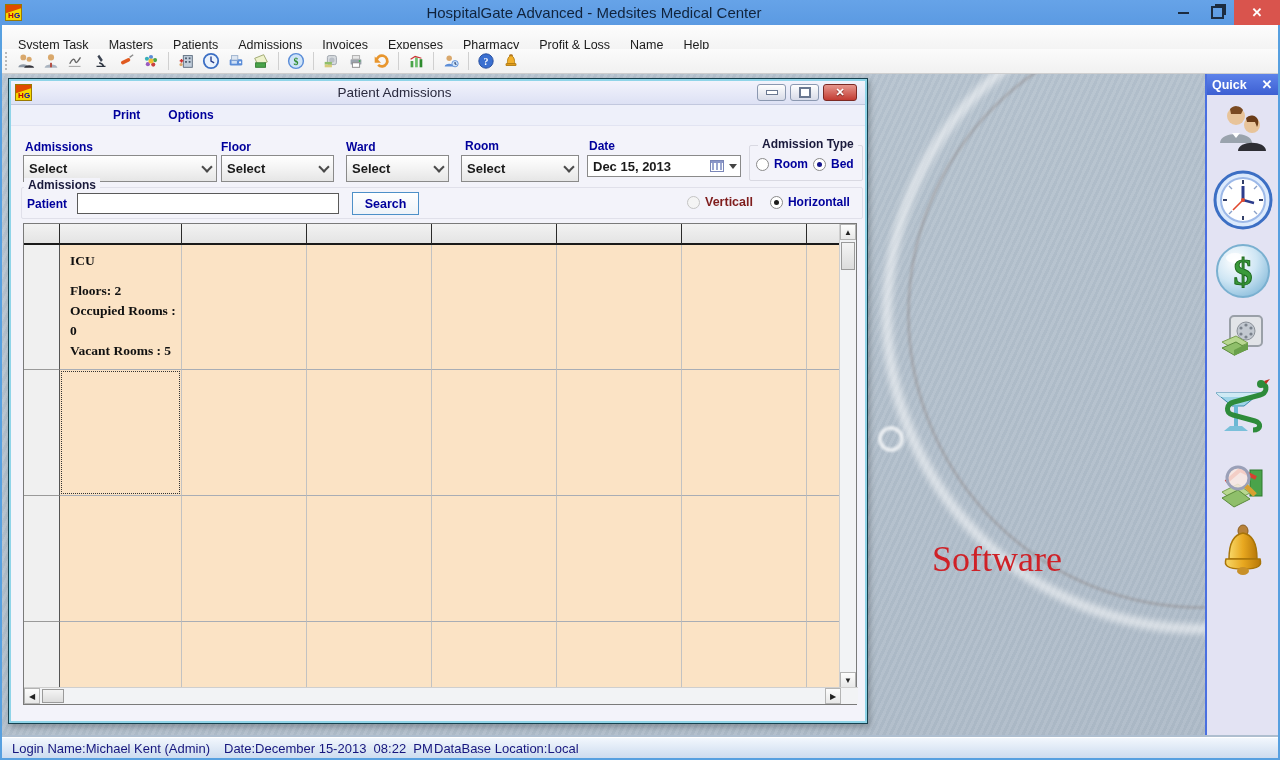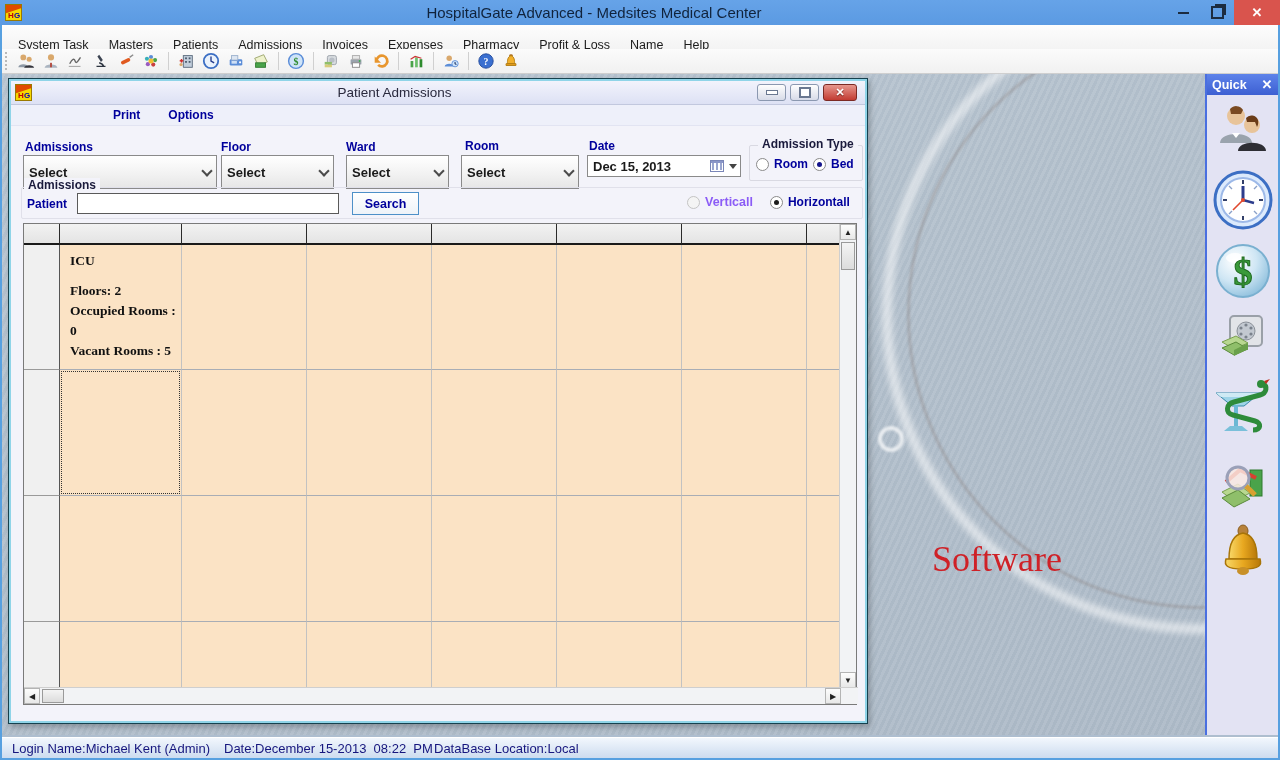--- a/index.html
+++ b/index.html
@@ -74,21 +74,21 @@
   .dlg-btn.maximize::after{ content:""; width:8px; height:7px; border:2px solid #6a7890; background:#fff; }
   .dlg-btn.close { width:34px; background:linear-gradient(#e7978e,#c23b32); border-color:#7c2a24; }
   .dlg-btn.close::after{ content:"✕"; color:#fff; font-weight:bold; font-size:11px; text-shadow:0 1px 1px #701f1a; }
   .dlg-menurow { height:21px; background:#eef0fa; display:flex; align-items:center; gap:28px; padding-left:102px;
     border-bottom:1px solid #e2e4f2; }
   .dlg-menu-item { font-size:12px; font-weight:bold; color:#00009c; }
 
   .navy-label { font-size:12px; font-weight:bold; color:#00009c; }
   .field-label { position:absolute; }
 
-  .combo { position:absolute; height:34px; border:1px solid #8a8a8a;
+  .combo { position:absolute; height:27px; border:1px solid #8a8a8a;
     background:linear-gradient(#ffffff,#f2f2f2 55%,#e6e6e6); display:flex; align-items:center; }
   .combo .combo-text { flex:1; padding-left:5px; font-size:13px; font-weight:bold; color:#1a1a1a; }
   .combo .chev { width:18px; display:flex; align-items:center; justify-content:center; }
   .chev::after { content:""; width:6px; height:6px; border-right:2px solid #4a4a4a; border-bottom:2px solid #4a4a4a;
     transform:rotate(45deg); margin-top:-3px; }
 
   .datefield { position:absolute; height:22px; border:1px solid #8a8a8a; background:#fff; display:flex; align-items:center; }
   .datefield .date-text { flex:1; padding-left:5px; font-size:13px; font-weight:bold; color:#1a1a1a; }
   .cal-icon { width:14px; height:12px; border:1px solid #7a86b8; background:
       linear-gradient(#fff,#fff) , #dfe4f6; position:relative; margin-right:2px; }
@@ -107,21 +107,21 @@
     border-radius:50%; background:#14148c; }
   .radio.checked.dark::after { background:#1c1c1c; }
   .radio.disabled { border-color:#c4c4c4; background:#f4f4f4; }
   .radio-row { display:flex; align-items:center; gap:5px; }
 
   .textinput { position:absolute; height:21px; border:1px solid #5a5a5a; background:#fff;
     font-size:13px; padding:0 4px; font-family:"Liberation Sans",sans-serif; }
   .search-btn { position:absolute; height:23px; border:1px solid #4d90c8; background:linear-gradient(#ffffff,#eef3f8);
     font-size:12.5px; font-weight:bold; color:#00009c; display:flex; align-items:center; justify-content:center; }
 
-  .disabled-label { font-size:12.5px; font-weight:bold; color:#8b5cf6; }
+  .disabled-label { font-size:12.5px; font-weight:bold; color:#7f1d1d; }
 
   
   .grid-wrap { position:absolute; left:14px; top:144px; width:834px; height:482px;
     border:1px solid #7a7a7a; background:#f1f1f1; }
   .grid-cols { position:absolute; left:0; top:0; width:816px; height:464px; overflow:hidden; }
   .grid-row { display:flex; }
   .grid-row.header { height:21px; }
   .hcell { background:linear-gradient(#f2f2f2,#e4e4e4); border-right:1px solid #2a2a2a;
     border-bottom:2px solid #1a1a1a; }
   .rowhead { width:36px; flex:0 0 auto; background:#f0f0f0; border-right:1px solid #555; border-bottom:1px solid #9a9a9a; }

